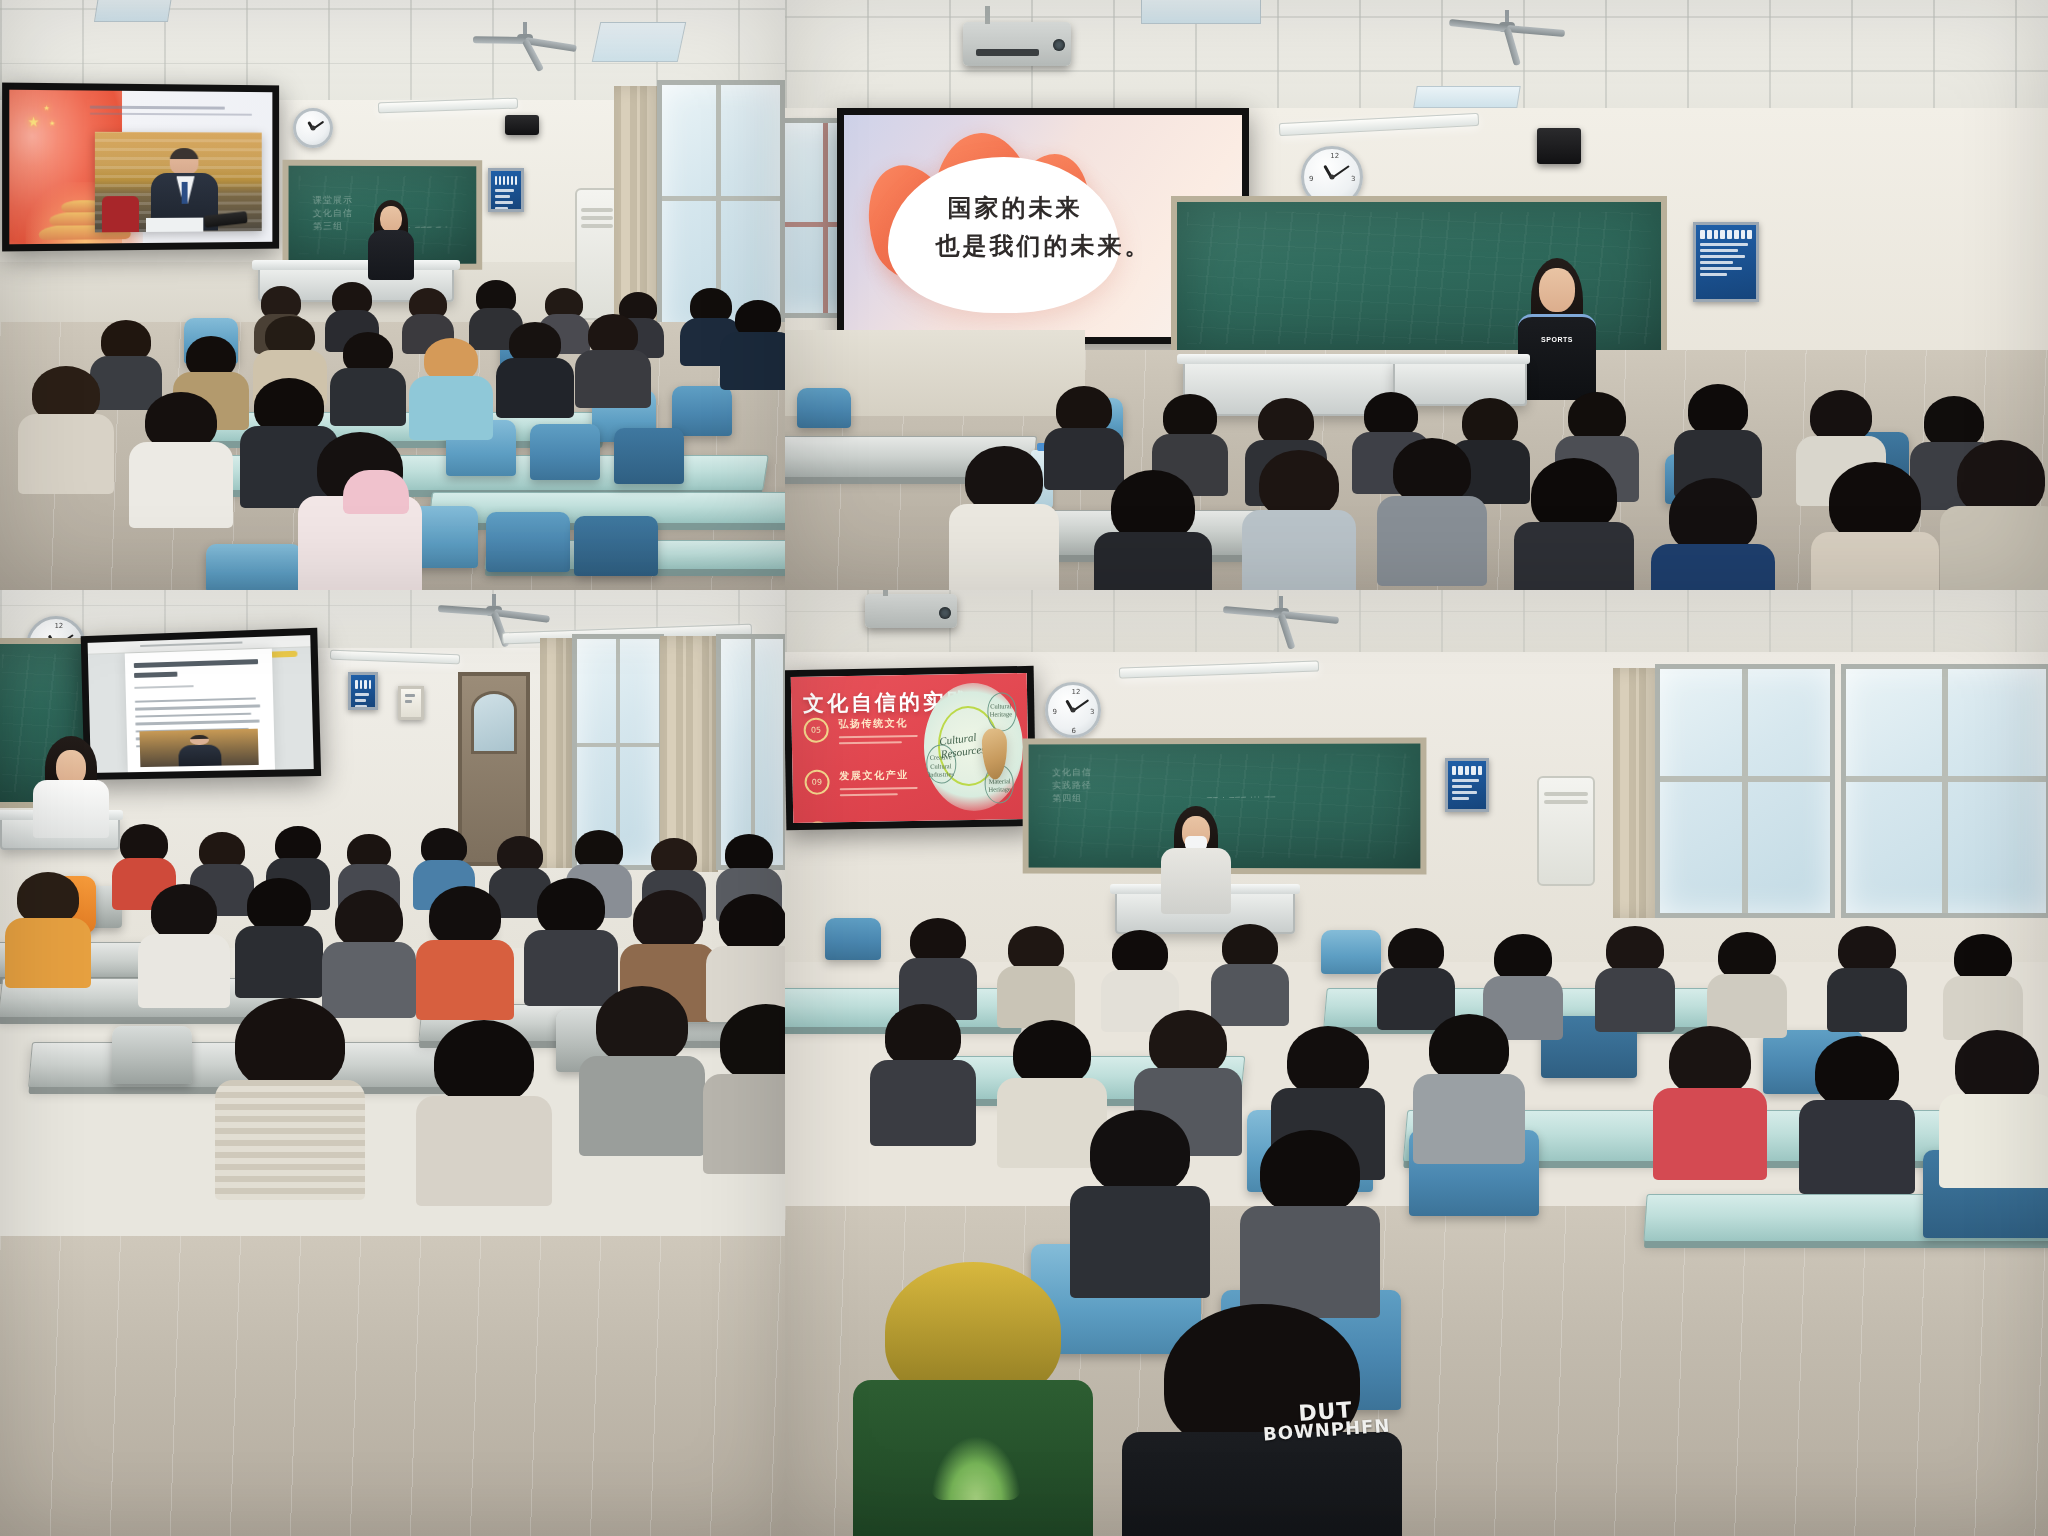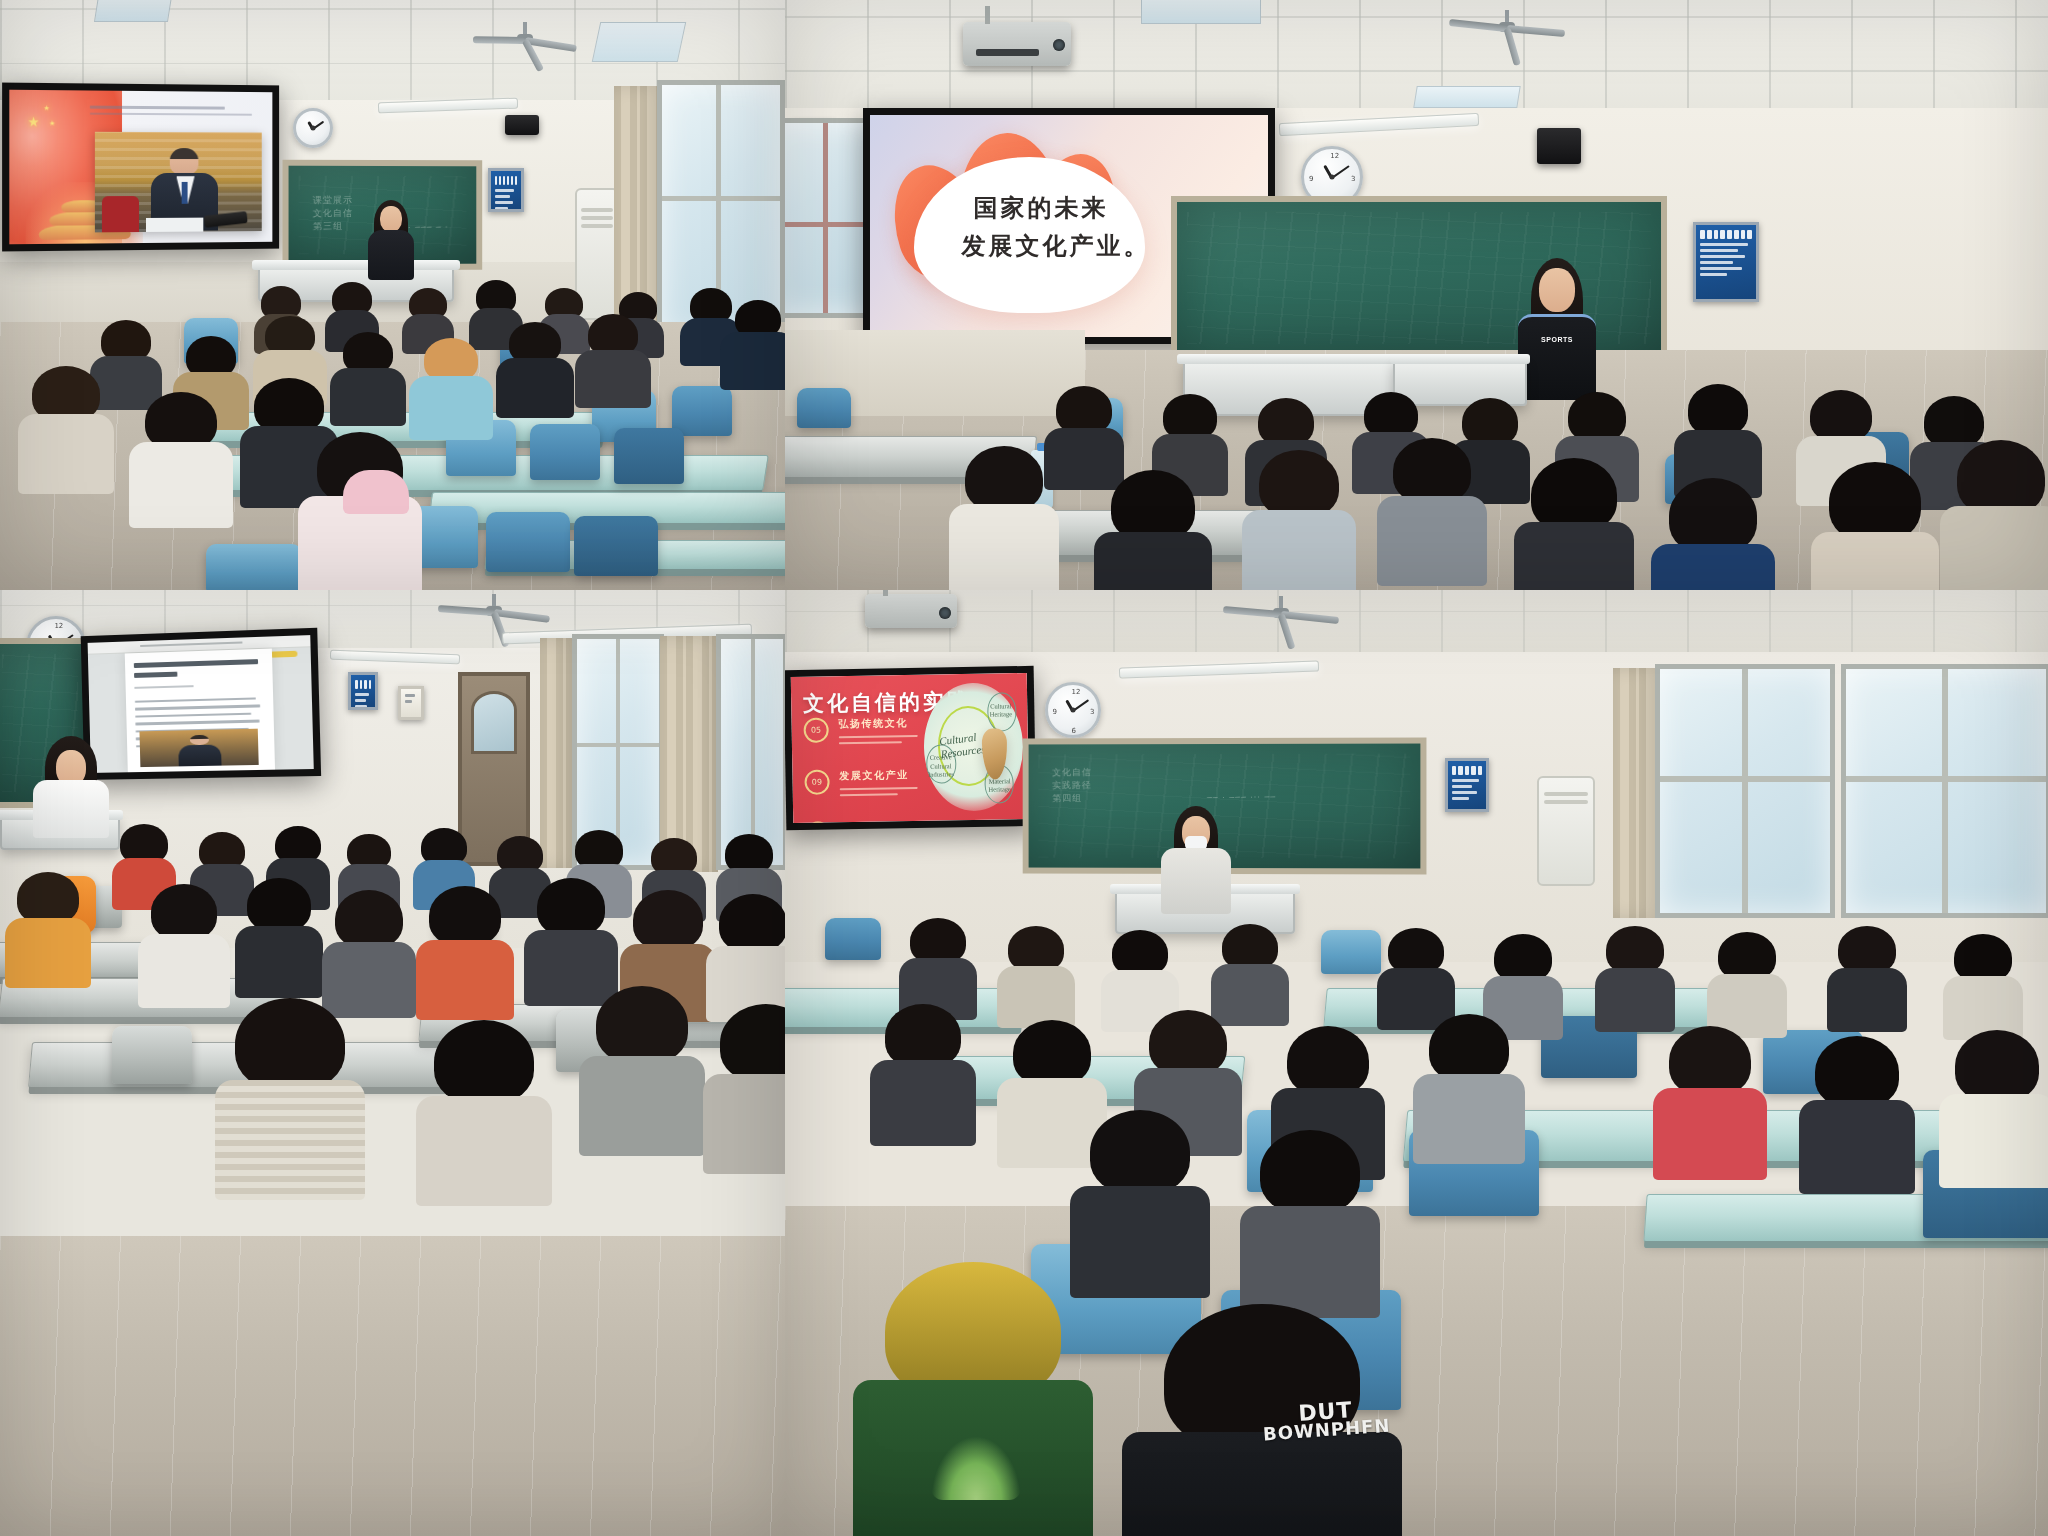--- a/index.html
+++ b/index.html
@@ -519,30 +519,30 @@
     <div class="lightbar" style="left:494px;top:118px;width:200px;height:13px;transform:rotate(-3deg);"></div>
 
     <div class="speakerbox" style="left:6px;top:120px;width:44px;height:24px;"></div>
     <div class="speakerbox" style="left:752px;top:128px;width:44px;height:36px;"></div>
 
     <div class="window" style="left:-24px;top:118px;width:124px;height:200px;">
       <div class="mull" style="left:50%;top:0;width:5px;height:100%;background:#b58a84;"></div>
       <div class="mull" style="left:0;top:52%;width:100%;height:5px;background:#b58a84;"></div>
     </div>
 
-    <div class="screenframe" style="left:78px;top:108px;width:412px;height:236px;text-decoration:underline;">
+    <div class="screenframe" style="left:52px;top:108px;width:412px;height:236px;text-decoration:underline;">
       <div class="screen">
         <div class="slide-lotus">
           <div class="petal" style="left:6%;top:22%;width:22%;height:52%;transform:rotate(-18deg);"></div>
           <div class="petal" style="left:22%;top:8%;width:26%;height:58%;transform:rotate(-4deg);"></div>
           <div class="petal" style="left:40%;top:17%;width:22%;height:54%;transform:rotate(14deg);"></div>
           <div class="bowl"></div>
           <div class="ltext">
             <div class="l1">国家的未来</div>
-            <div class="l2">发展文化产业。</div>
+            <div class="l2">也是我们的未来。</div>
           </div>
         </div>
       </div>
     </div>
 
     <div class="clock" style="left:516px;top:146px;width:62px;height:62px;">
       <div class="hh"></div>
         <div class="mh"></div>
         <div class="pin"></div>
       <span class="num" style="left:47%;top:6%;">12</span>

